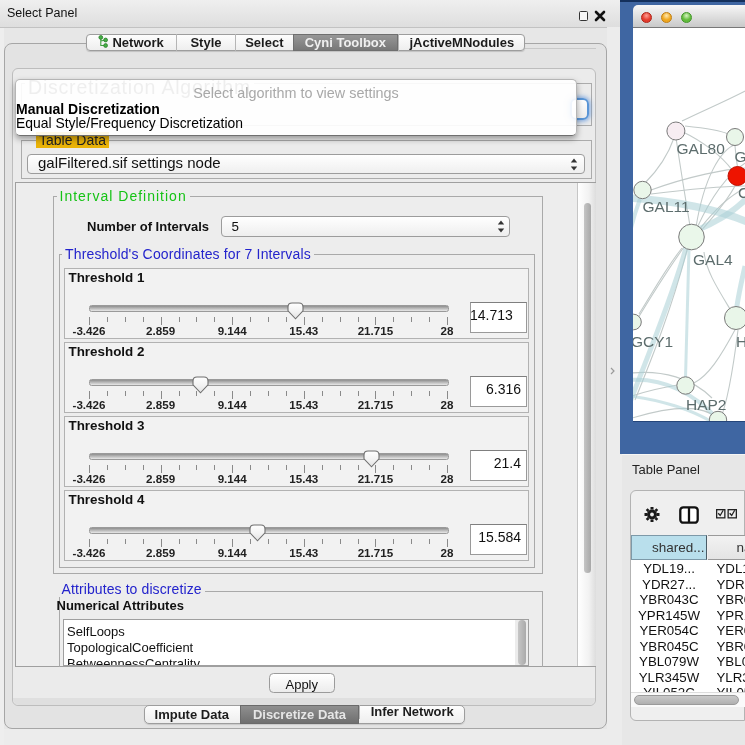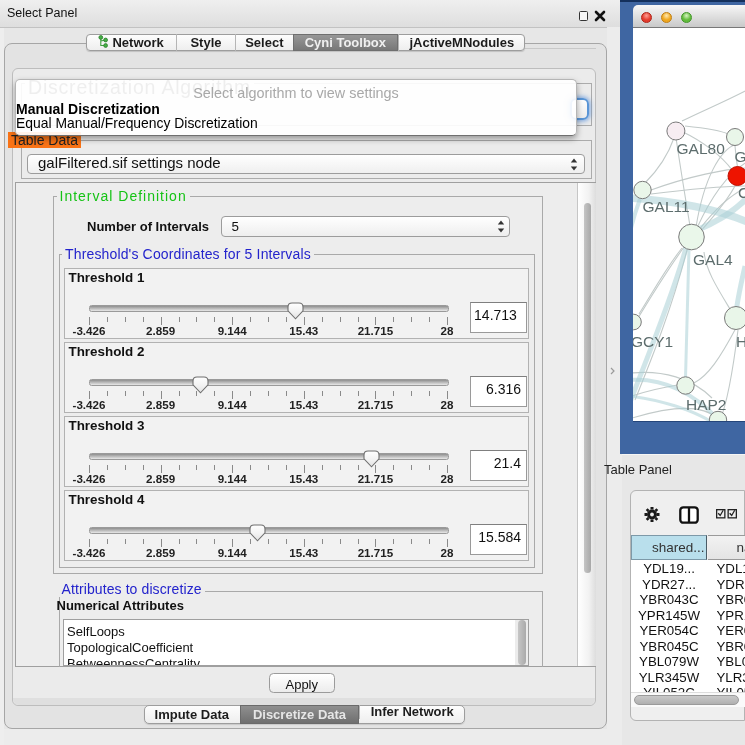--- a/index.html
+++ b/index.html
@@ -32,41 +32,41 @@
 <div class="a seg" style="left:292.7px;top:33.5px;width:105.30000000000001px;height:17.5px;box-sizing:border-box;background:linear-gradient(#979797,#787878);border:1px solid #6f6f6f;">
     <span style="color:#f0f0f0;">Cyni Toolbox</span>
   </div>
 <div class="a seg" style="left:398px;top:33.5px;width:126.60000000000002px;height:17.5px;box-sizing:border-box;border-left:1px solid #b5b5b5;">jActiveMNodules</div>
 <div class="a" style="left:11.5px;top:68px;width:584.5px;height:637.5px;background:#ebebeb;border:1px solid #bdbdbd;border-radius:6px;box-sizing:border-box;"></div>
 <div class="a" style="left:12.5px;top:697.5px;width:582.5px;height:7.5px;background:#dfdfdf;border-radius:0 0 6px 6px;"></div>
 <div class="a" style="left:21px;top:83px;width:571px;height:42.5px;border:1px solid #ababab;box-sizing:border-box;"></div>
 <div class="a" style="left:25px;top:75.5px;background:#ebebeb;padding:0 3px;font-size:19.5px;letter-spacing:0.8px;color:#4a4a4a;">Discretization Algorithm</div>
 <div class="a" style="left:570px;top:97.5px;width:18.5px;height:22px;background:linear-gradient(#fdfdfd,#ececec);border:2.5px solid #5a95d6;border-radius:6px;box-shadow:0 0 4px 1.5px rgba(80,140,220,0.65);box-sizing:border-box;"></div>
 <div class="a" style="left:21px;top:140px;width:571px;height:39px;border:1px solid #ababab;box-sizing:border-box;"></div>
-<div class="a" style="left:8px;top:132.2px;background:#f97316;padding:0 3px;font-size:14px;color:#222;">Table Data</div>
+<div class="a" style="left:36px;top:132.2px;background:#eab308;padding:0 3px;font-size:14px;color:#222;">Table Data</div>
 <div class="a" style="left:27px;top:153.5px;width:558px;height:20.5px;background:linear-gradient(#ffffff,#efefef);border:1px solid #9c9c9c;border-radius:4px;box-sizing:border-box;"></div>
 <div class="a" style="left:38px;top:153.8px;font-size:15px;color:#111;">galFiltered.sif settings node</div>
 <svg class="a" style="left:569.5px;top:157.5px" width="8" height="13" viewBox="0 0 8 13">
     <path d="M4 0.5 L7.2 4.5 H0.8 Z" fill="#333"></path>
     <path d="M4 12.5 L0.8 8.5 H7.2 Z" fill="#333"></path>
   </svg>
 <div class="a" style="left:14.5px;top:181.5px;width:581px;height:485px;background:#ededed;border:1px solid #9f9f9f;box-sizing:border-box;"></div>
 <div class="a" style="left:576.5px;top:182.5px;width:18px;height:483px;background:linear-gradient(90deg,#ffffff,#f2f2f2 60%,#dddddd);border-left:1px solid #c6c6c6;"></div>
 <div class="a" style="left:583.5px;top:203px;width:7px;height:370px;background:linear-gradient(90deg,#c5c5c5,#a8a8a8);border-radius:3.5px;"></div>
 <div class="a" style="left:53px;top:196px;width:489.5px;height:378px;border:1px solid #a9a9a9;box-sizing:border-box;"></div>
 <div class="a" style="left:56.5px;top:187.5px;background:#ededed;padding:0 3px;font-size:14px;letter-spacing:1px;color:#15c315;">Interval Definition</div>
 <div class="a" style="left:87px;top:219px;font-size:13px;font-weight:bold;color:#111;">Number of Intervals</div>
 <div class="a" style="left:220.5px;top:216px;width:289px;height:21px;background:linear-gradient(#ffffff,#eeeeee);border:1px solid #9c9c9c;border-radius:4px;box-sizing:border-box;"></div>
 <div class="a" style="left:231.5px;top:218.5px;font-size:13.4px;color:#111;">5</div>
 <svg class="a" style="left:497px;top:220px" width="8" height="13" viewBox="0 0 8 13">
     <path d="M4 0.5 L7.2 4.5 H0.8 Z" fill="#333"></path>
     <path d="M4 12.5 L0.8 8.5 H7.2 Z" fill="#333"></path>
   </svg>
 <div class="a" style="left:58.5px;top:254px;width:476.5px;height:313.5px;border:1px solid #a9a9a9;box-sizing:border-box;"></div>
-<div class="a" style="left:62px;top:245.5px;background:#ededed;padding:0 3px;font-size:14px;letter-spacing:0.15px;color:#2323cc;">Threshold's Coordinates for 5 Intervals</div>
+<div class="a" style="left:62px;top:245.5px;background:#ededed;padding:0 3px;font-size:14px;letter-spacing:0.15px;color:#2323cc;">Threshold's Coordinates for 7 Intervals</div>
 <div class="a" style="left:63.5px;top:267.5px;width:465.5px;height:71px;background:#f2f2f2;border:1px solid #b2b2b2;box-sizing:border-box;">
 <div class="a" style="left:4px;top:1.5px;font-size:13.4px;font-weight:bold;color:#111;">Threshold 1</div>
 <div class="a" style="left:24.5px;top:36.5px;width:358px;height:4.5px;background:linear-gradient(#8f8f8f,#e8e8e8);border-radius:2.5px;border:0.5px solid #9a9a9a;"></div>
 <div class="a" style="left:24.5px;top:48.5px;width:1px;height:8px;background:#8a8a8a;"></div>
     <div class="a" style="left:42.4px;top:48.5px;width:1px;height:4.5px;background:#8a8a8a;"></div>
     <div class="a" style="left:60.3px;top:48.5px;width:1px;height:4.5px;background:#8a8a8a;"></div>
     <div class="a" style="left:78.2px;top:48.5px;width:1px;height:4.5px;background:#8a8a8a;"></div>
     <div class="a" style="left:96.1px;top:48.5px;width:1px;height:8px;background:#8a8a8a;"></div>
     <div class="a" style="left:114.0px;top:48.5px;width:1px;height:4.5px;background:#8a8a8a;"></div>
     <div class="a" style="left:131.9px;top:48.5px;width:1px;height:4.5px;background:#8a8a8a;"></div>
@@ -94,21 +94,21 @@
       <defs>
         <linearGradient id="thg0" x1="0" y1="0" x2="0" y2="1">
           <stop offset="0" stop-color="#ffffff"></stop>
           <stop offset="0.55" stop-color="#f2f2f2"></stop>
           <stop offset="1" stop-color="#e2e2e2"></stop>
         </linearGradient>
       </defs>
       <path d="M1 5 Q1 1 5 1 H12 Q16 1 16 5 V8.8 L8.5 16.8 L1 8.8 Z" fill="url(#thg0)" stroke="#6f6f6f" stroke-width="1.1"></path>
     </svg>
 <div class="a" style="left:405.5px;top:33px;width:57px;height:31px;background:#fff;border:1px solid #9a9a9a;border-top-color:#7f7f7f;box-sizing:border-box;"></div>
-<div class="a" style="left:405.5px;top:38px;width:51px;text-align:center;font-size:14px;color:#111;">14.713</div>
+<div class="a" style="left:405.5px;top:38px;width:51px;text-align:left;font-size:14px;color:#111;">14.713</div>
 </div>
 <div class="a" style="left:63.5px;top:341.5px;width:465.5px;height:71px;background:#f2f2f2;border:1px solid #b2b2b2;box-sizing:border-box;">
 <div class="a" style="left:4px;top:1.5px;font-size:13.4px;font-weight:bold;color:#111;">Threshold 2</div>
 <div class="a" style="left:24.5px;top:36.5px;width:358px;height:4.5px;background:linear-gradient(#8f8f8f,#e8e8e8);border-radius:2.5px;border:0.5px solid #9a9a9a;"></div>
 <div class="a" style="left:24.5px;top:48.5px;width:1px;height:8px;background:#8a8a8a;"></div>
     <div class="a" style="left:42.4px;top:48.5px;width:1px;height:4.5px;background:#8a8a8a;"></div>
     <div class="a" style="left:60.3px;top:48.5px;width:1px;height:4.5px;background:#8a8a8a;"></div>
     <div class="a" style="left:78.2px;top:48.5px;width:1px;height:4.5px;background:#8a8a8a;"></div>
     <div class="a" style="left:96.1px;top:48.5px;width:1px;height:8px;background:#8a8a8a;"></div>
     <div class="a" style="left:114.0px;top:48.5px;width:1px;height:4.5px;background:#8a8a8a;"></div>
@@ -310,21 +310,21 @@
   <text x="106" y="170">C</text>
   <text x="10.5" y="184">GAL11</text>
   <text x="61" y="237">GAL4</text>
   <text x="-1" y="318.5">GCY1</text>
   <text x="104" y="319">HIS4</text>
   <text x="54" y="381.5">HAP2</text>
 </g>
 </svg>
 <div class="a" style="left:632.5px;top:420.5px;width:112.5px;height:1.5px;background:#24457a;"></div>
 <div class="a" style="left:622px;top:453.5px;width:123px;height:291.5px;background:#e7e7e7;border-top:1px solid #f5f5f5;"></div>
-<div class="a" style="left:604px;top:461.8px;font-size:13px;color:#222;">Table Panel</div>
+<div class="a" style="left:632px;top:461.8px;font-size:13px;color:#222;">Table Panel</div>
 <div class="a" style="left:630px;top:490px;width:115px;height:231px;background:#efefef;border:1px solid #b3b3b3;border-radius:6px 0 0 6px;box-sizing:border-box;"></div>
 <svg class="a" style="left:643.5px;top:505.5px" width="16" height="17" viewBox="0 0 16 17">
 <g fill="#1a1a1a">
       <circle cx="8" cy="8.5" r="5"></circle>
 <g stroke="#1a1a1a" stroke-width="3">
 <path d="M8 1 V3.5 M8 13.5 V16 M0.5 8.5 H3 M13 8.5 H15.5"></path>
 </g>
 <g stroke="#1a1a1a" stroke-width="2.6">
 <path d="M2.7 3.2 L4.5 5 M11.5 12 L13.3 13.8 M13.3 3.2 L11.5 5 M4.5 12 L2.7 13.8"></path>
 </g>
@@ -364,12 +364,12 @@
 <div class="a" style="left:716.5px;top:654.0px;width:28.5px;overflow:hidden;font-size:13.3px;color:#111;white-space:nowrap;">YBL079W</div>
 <div class="a" style="left:631px;top:669.5px;width:76px;text-align:center;font-size:13.3px;color:#111;">YLR345W</div>
 <div class="a" style="left:716.5px;top:669.5px;width:28.5px;overflow:hidden;font-size:13.3px;color:#111;white-space:nowrap;">YLR345W</div>
 <div class="a" style="left:631px;top:685.0px;width:76px;text-align:center;font-size:13.3px;color:#111;">YIL052C</div>
 <div class="a" style="left:716.5px;top:685.0px;width:28.5px;overflow:hidden;font-size:13.3px;color:#111;white-space:nowrap;">YIL052C</div>
 <div class="a" style="left:631px;top:691.5px;width:114px;height:14.5px;background:#fafafa;border-top:1px solid #ddd;"></div>
 <div class="a" style="left:634px;top:694.5px;width:105px;height:10px;background:linear-gradient(#c9c9c9,#b0b0b0);border:1px solid #9a9a9a;border-radius:5px;box-sizing:border-box;"></div>
 <div class="a" style="left:15px;top:79px;width:562px;height:56.5px;background:rgba(255,255,255,0.91);border:1px solid #b5b5b5;border-bottom-color:#6f6f6f;border-radius:5px;box-shadow:0 3px 6px rgba(0,0,0,0.35);box-sizing:border-box;"></div>
 <div class="a" style="left:15px;top:85px;width:562px;text-align:center;font-size:14.4px;color:#a8a8a8;">Select algorithm to view settings</div>
 <div class="a" style="left:16px;top:101px;font-size:14px;font-weight:bold;color:#000;">Manual Discretization</div>
-<div class="a" style="left:16px;top:114.8px;font-size:13.9px;color:#000;">Equal Manual/Frequency Discretization</div>
+<div class="a" style="left:16px;top:114.8px;font-size:13.9px;color:#000;">Equal Style/Frequency Discretization</div>
 </body></html>

